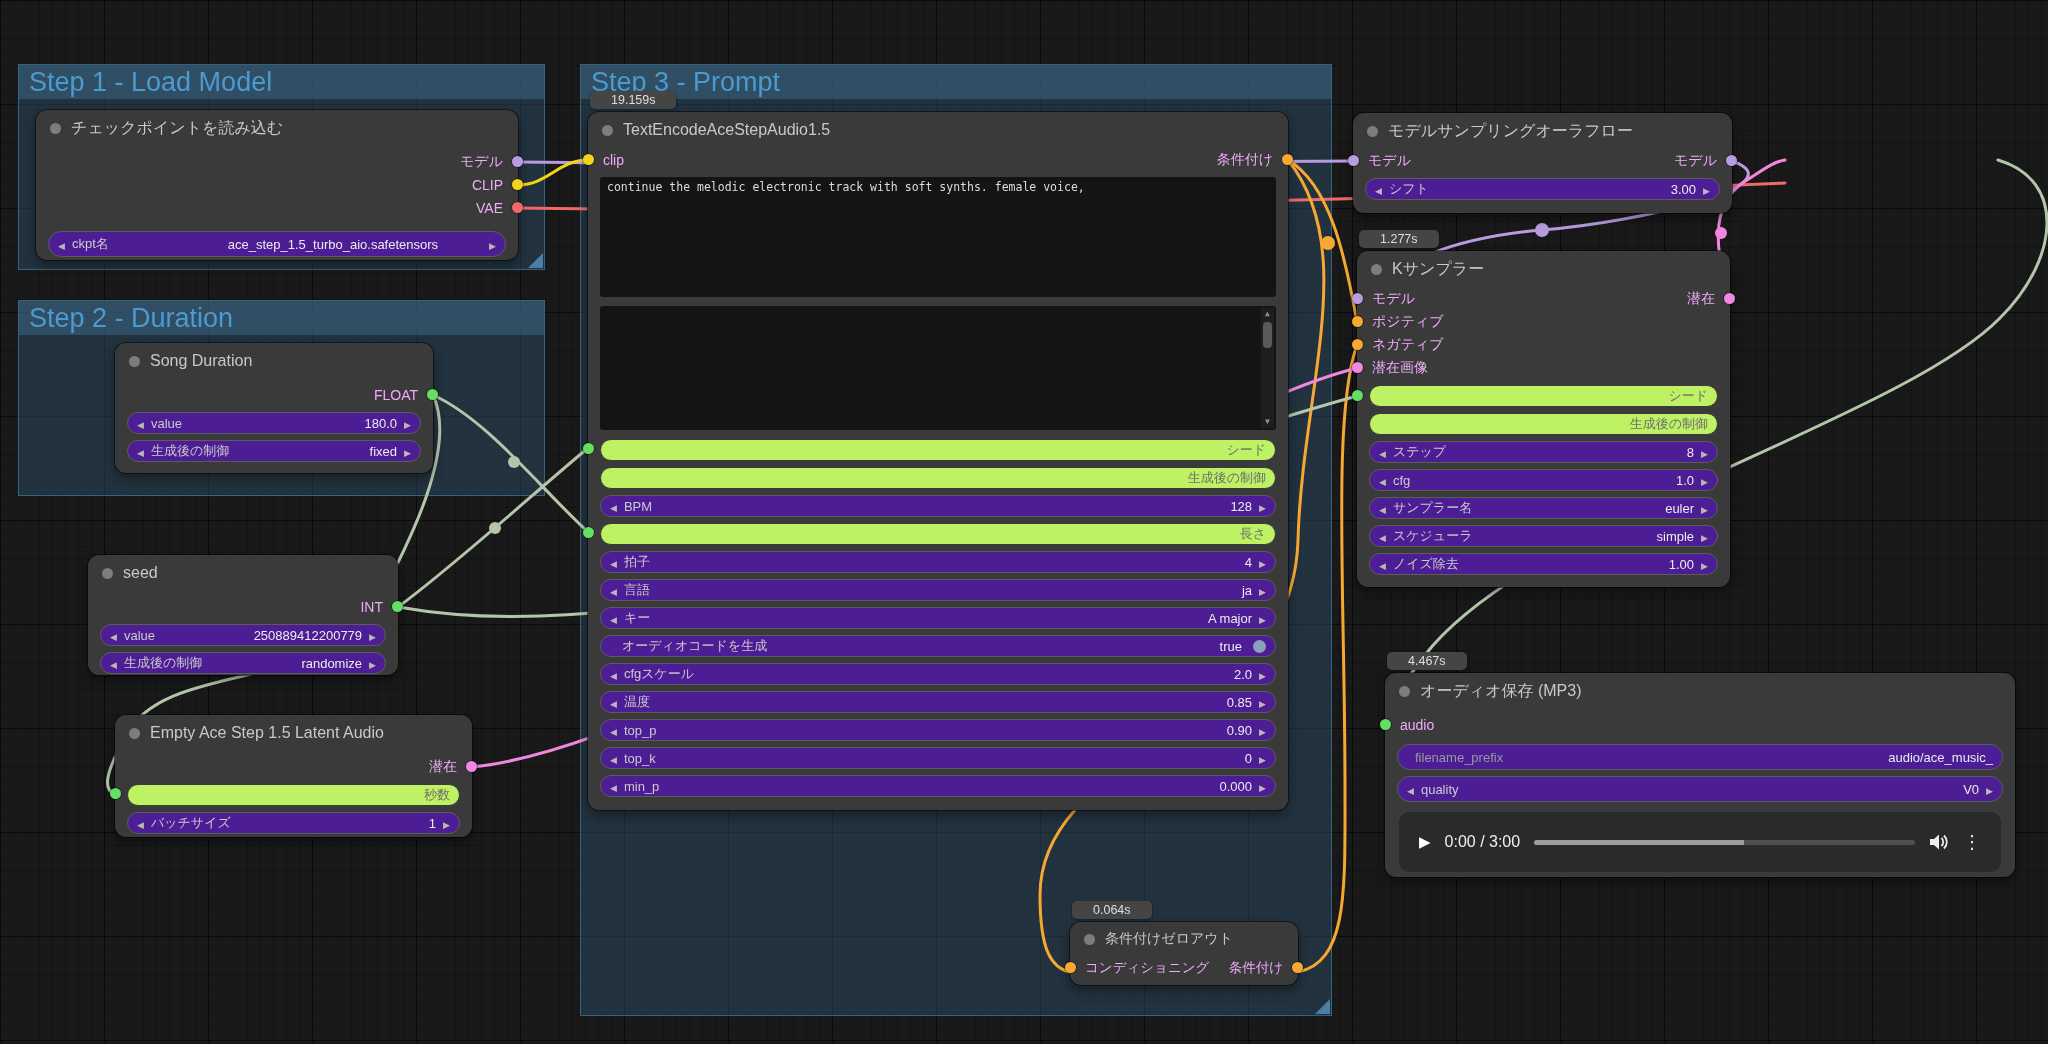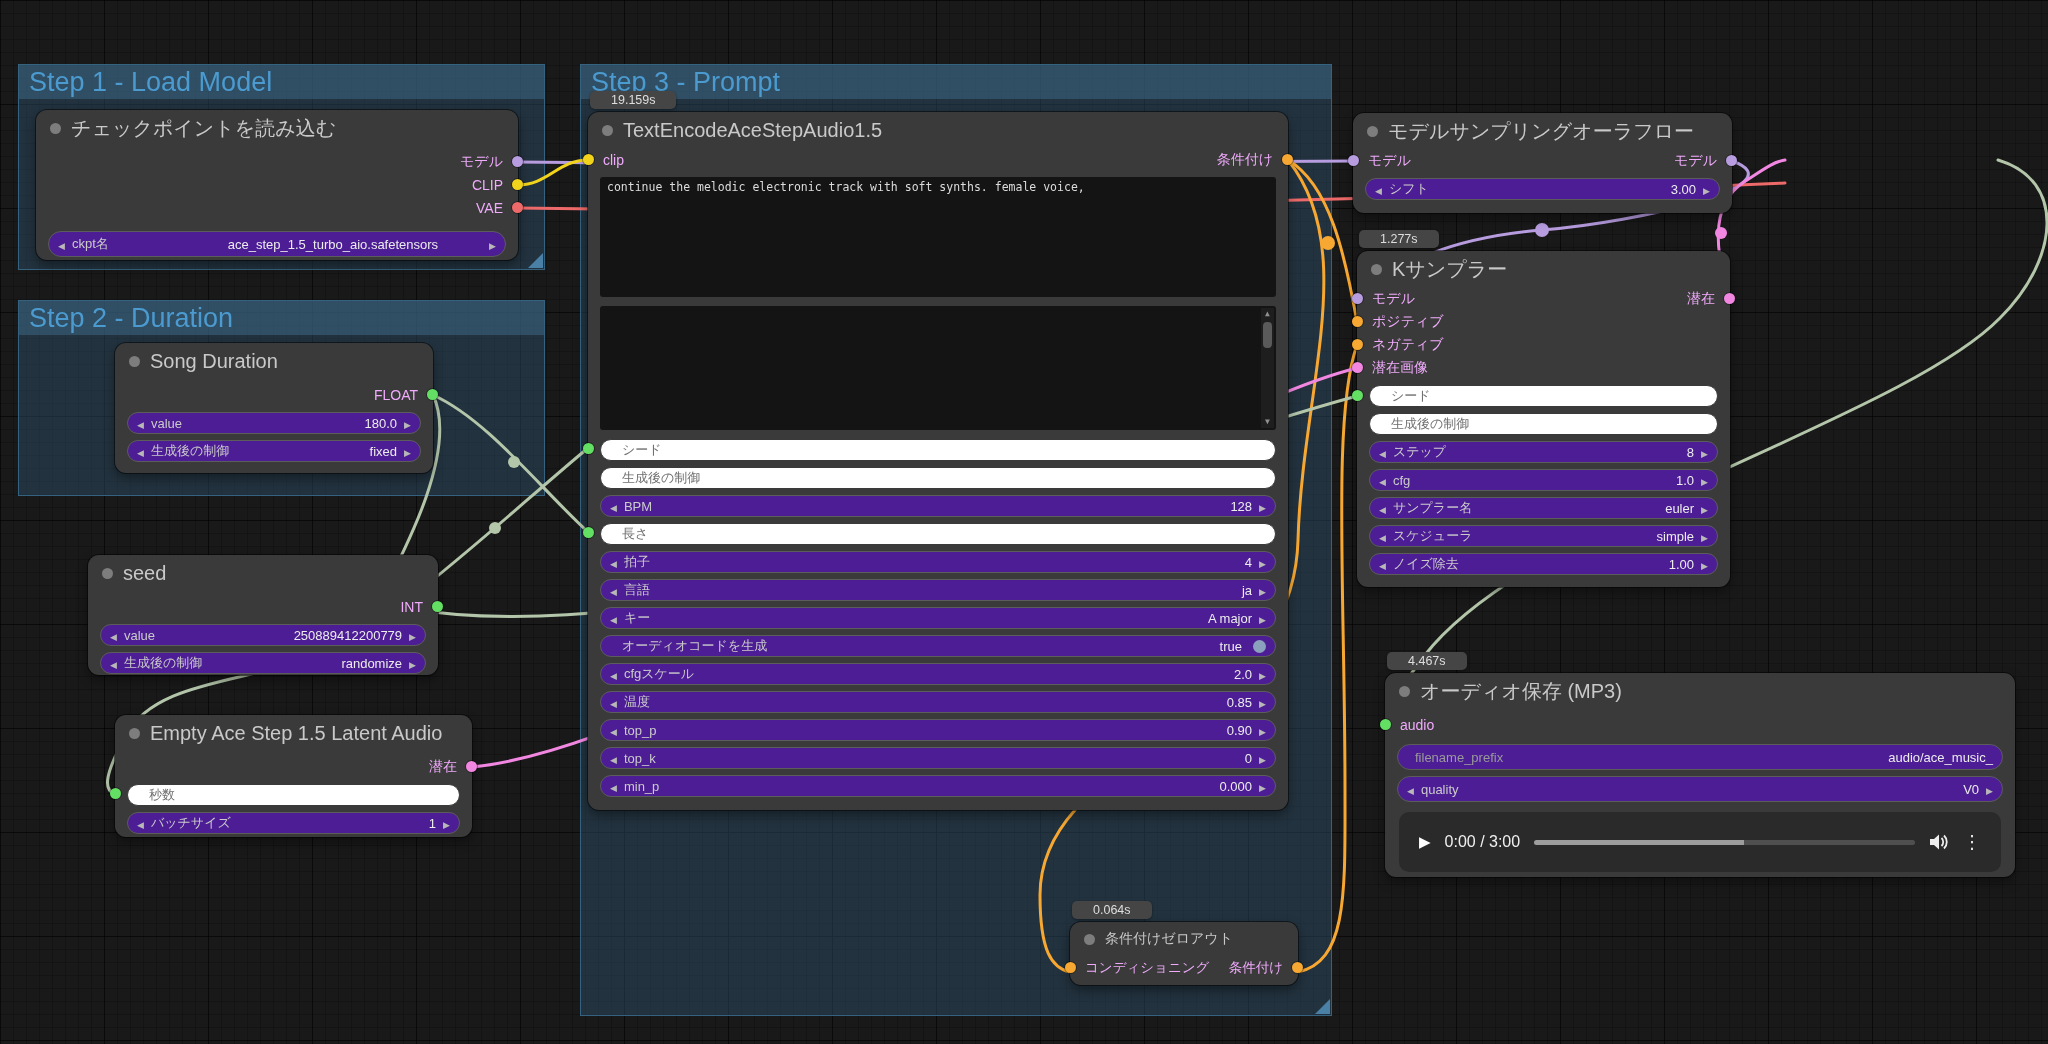--- a/index.html
+++ b/index.html
@@ -14,34 +14,34 @@
     font-family:"Liberation Sans","DejaVu Sans",sans-serif;}
   .group{position:absolute;background:rgba(44,78,103,.48);border:1px solid #35637f;z-index:1;box-sizing:border-box;}
   .ghead{height:34px;background:rgba(60,102,132,.55);display:flex;align-items:center;padding:0 10px;
     font-size:27px;color:#4b9bd0;white-space:nowrap;}
   .group.rs::after{content:"";position:absolute;right:1px;bottom:1px;width:0;height:0;
     border-left:15px solid transparent;border-bottom:15px solid #4a80a6;}
   .node{position:absolute;background:#3a3a3a;border-radius:11px;z-index:3;box-sizing:border-box;
     box-shadow:0 0 0 1px rgba(0,0,0,.5),0 5px 12px rgba(0,0,0,.4);color:#cfcfcf;}
   .badge{position:absolute;top:-21px;left:2px;background:#454545;color:#dedede;font-size:12.5px;
     padding:2px 21px;border-radius:5px;z-index:4;box-shadow:0 1px 3px rgba(0,0,0,.4);}
-  .ntitle{display:flex;align-items:center;gap:10px;height:36px;padding:0 14px;font-size:20px;color:#c9c9c9;white-space:nowrap;overflow:hidden;}
+  .ntitle{display:flex;align-items:center;gap:10px;height:36px;padding:0 14px;font-size:16px;color:#c9c9c9;white-space:nowrap;overflow:hidden;}
   .ndot{width:11px;height:11px;border-radius:50%;background:#7d7d7d;flex:none;}
   .prow{position:relative;display:flex;align-items:center;height:23px;padding:0 15px;font-size:14px;color:#f0abfc;}
   .prow .rlab{margin-left:auto;}
   .pdot{position:absolute;width:11px;height:11px;border-radius:50%;z-index:5;box-shadow:0 0 0 1px rgba(0,0,0,.35);}
   .pdot.in{left:-5px;} .pdot.out{right:-5px;}
   .c-model{background:#b79ce0;} .c-clip{background:#f2d31b;} .c-vae{background:#ee6a6a;}
   .c-cond{background:#f7a832;} .c-lat{background:#f287e2;} .c-num{background:#63e063;}
   .widget{height:22px;margin:6px 12px 0;background:#4c1d95;border:1px solid #5c5c5c;border-radius:12px;
     display:flex;align-items:center;padding:0 9px;font-size:13px;gap:7px;box-sizing:border-box;}
   .widget .lbl{color:#cbcbcb;white-space:nowrap;}
   .widget .val{margin-left:auto;color:#ececec;white-space:nowrap;}
   .arrL::before{content:"◀";font-size:9px;color:#b8b8b8;} .arrR::before{content:"▶";font-size:9px;color:#b8b8b8;}
-  .widget.linked{background:#ffffff;border-color:#3a3a3a;}
+  .widget.linked{background:#bef264;border-color:#3a3a3a;justify-content:flex-end;}
   .widget.linked .lbl{color:#6e6e6e;margin-left:12px;}
   .knob{width:13px;height:13px;border-radius:50%;background:#8aa0bd;margin-left:4px;flex:none;}
   .tarea{background:#141414;border-radius:3px;margin:6px 12px 0;color:#dcdcdc;
     font-family:"DejaVu Sans Mono","Liberation Mono",monospace;font-size:11.5px;line-height:13px;
     padding:4px 7px;white-space:pre;overflow:hidden;position:relative;box-sizing:border-box;}
   .sbar{position:absolute;top:2px;bottom:2px;right:2px;width:13px;background:#1e1e1e;}
   .sbar .up,.sbar .dn{position:absolute;left:0;width:13px;height:12px;color:#8f8f8f;font-size:8px;text-align:center;line-height:12px;}
   .sbar .up{top:0;} .sbar .dn{bottom:0;}
   .sbar .thumb{position:absolute;left:2px;top:14px;width:9px;height:26px;background:#5a5a5a;border-radius:4px;}
   .player{margin:10px 14px 0;height:60px;background:#2a2a2a;border-radius:10px;display:flex;align-items:center;
@@ -138,21 +138,21 @@
         <span class="arrR"></span>
       </div>
     <div class="widget">
         <span class="arrL"></span>
         <span class="lbl">生成後の制御</span>
         <span class="val">fixed</span>
         <span class="arrR"></span>
       </div>
   </div>
 
-  <div class="node" style="left:88px;top:555px;width:350px;height:120px">
+  <div class="node" style="left:88px;top:555px;width:310px;height:120px">
     <div class="ntitle">
         <span class="ndot"></span>
         <span>seed</span>
       </div>
     <div class="prow" style="margin-top:4px">
         <span class="rlab">INT</span>
         <span class="pdot out c-num"></span>
       </div>
     <div class="widget">
         <span class="arrL"></span>

